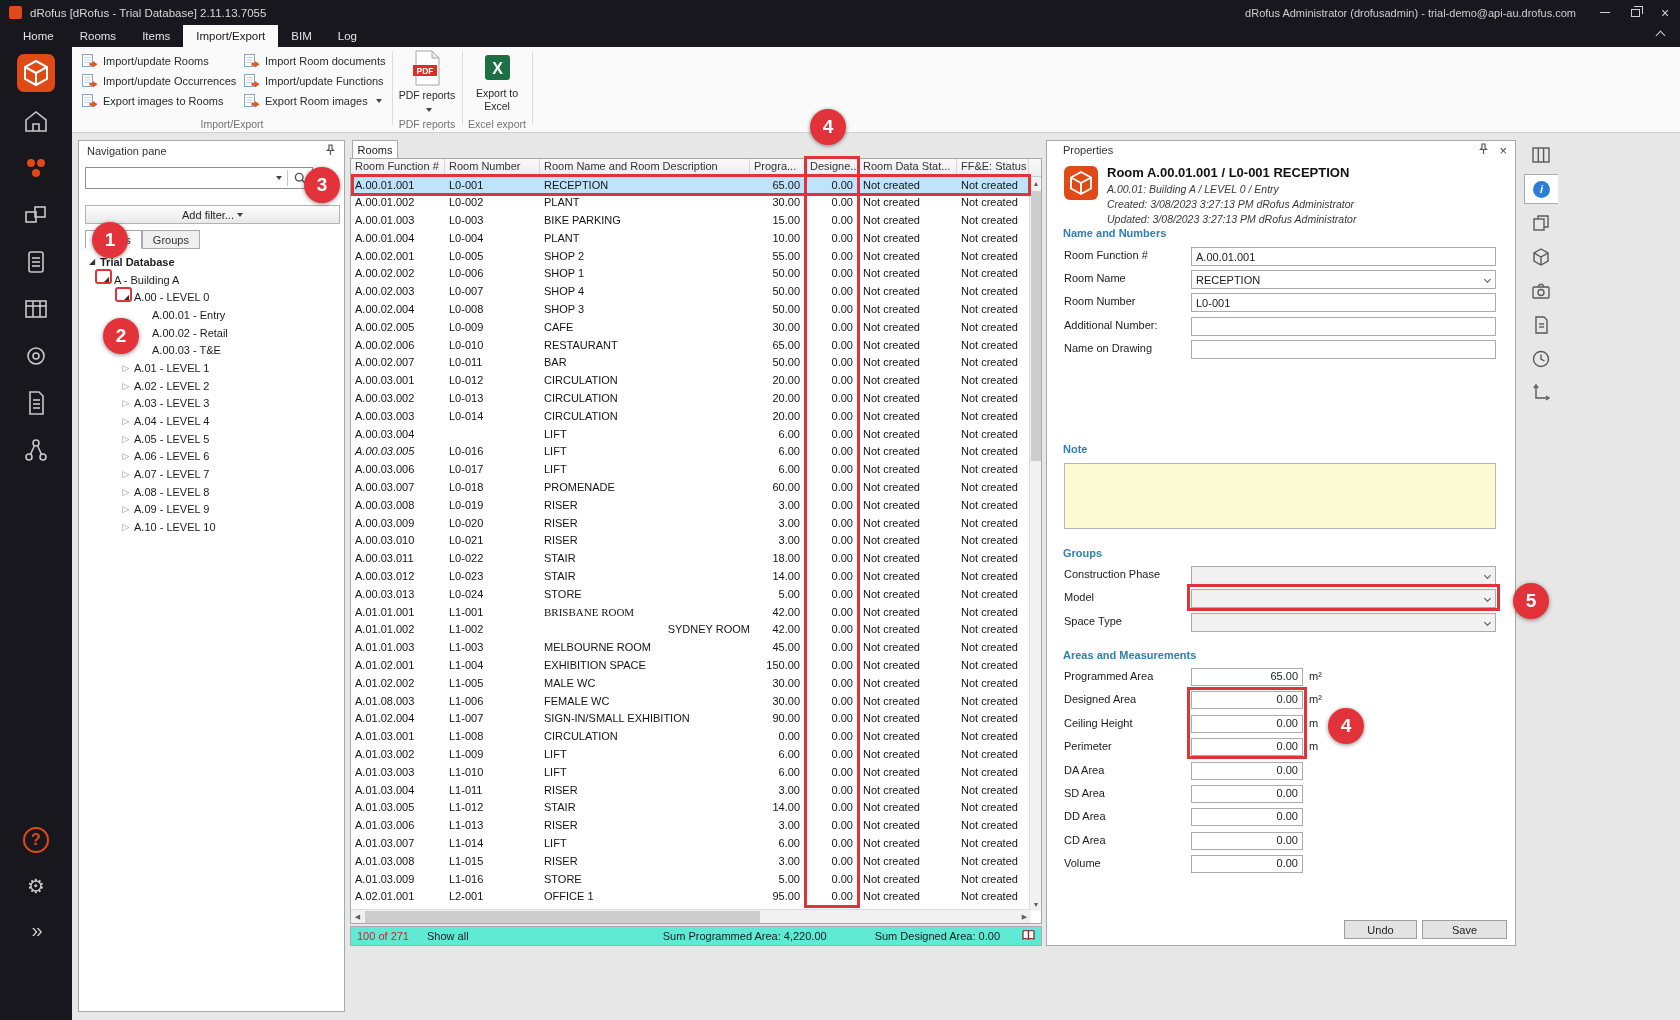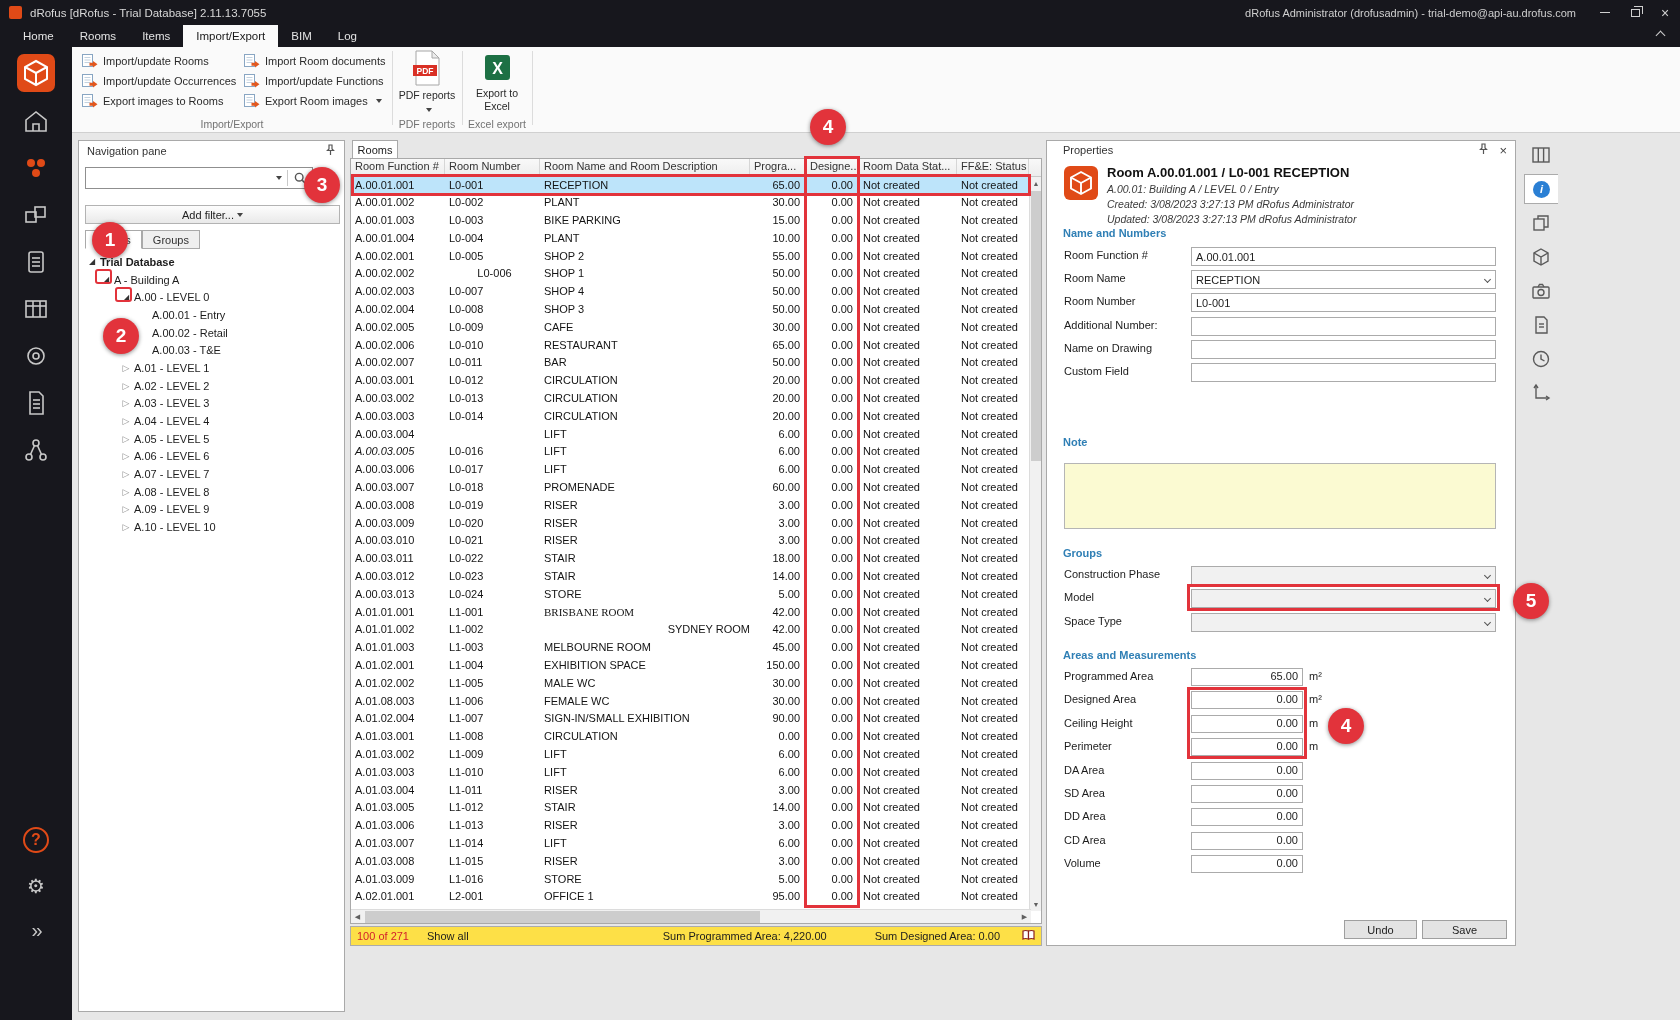--- a/index.html
+++ b/index.html
@@ -68,21 +68,21 @@
 .trow.sel{background:#bde4fa;}
 .tcell{padding:1.5px 0 0 4px;white-space:nowrap;overflow:hidden;}
 .tcell.c3,.tcell.c4{text-align:right;padding-right:6px;padding-left:0;}
 
 .vscroll{position:absolute;right:0;top:18px;width:12px;height:734px;background:#f1f1f1;border-left:1px solid #dcdcdc;}
 .vthumb{position:absolute;left:1px;top:14px;width:10px;height:270px;background:#cdcdcd;}
 .sarrow{position:absolute;left:0;width:12px;height:13px;display:flex;align-items:center;justify-content:center;font-size:7px;color:#606060;}
 .hscroll{position:absolute;left:0;bottom:0;width:680px;height:14px;background:#f1f1f1;border-top:1px solid #dcdcdc;}
 .hthumb{position:absolute;left:14px;top:1px;width:395px;height:12px;background:#cdcdcd;}
 .harrow{position:absolute;top:0;width:13px;height:14px;display:flex;align-items:center;justify-content:center;font-size:7px;color:#606060;}
-.statusbar{position:absolute;left:0;top:786px;width:692px;height:20px;background:#fde047;border:1px solid #ababab;display:flex;align-items:center;font-size:11px;padding:0 6px;}
+.statusbar{position:absolute;left:0;top:786px;width:692px;height:20px;background:#5eead4;border:1px solid #ababab;display:flex;align-items:center;font-size:11px;padding:0 6px;}
 .statusbar .red{color:#d21f2c;}
 .statusbar .spacer{flex:1;}
 
 #propspanel{left:1046px;top:140px;width:470px;height:806px;}
 #propspanel .phead{height:18px;display:flex;align-items:center;font-size:11px;color:#333;padding:0 8px 0 16px;}
 #propspanel .phead .spacer{flex:1;}
 .roomhead{position:absolute;left:0;top:18px;width:470px;height:86px;}
 .roomicon{position:absolute;left:16px;top:6px;}
 .rtitle{position:absolute;left:60px;top:6px;font-size:13px;font-weight:bold;color:#111;}
 .rline{position:absolute;left:60px;font-size:10.5px;font-style:italic;color:#3a3a3a;}
@@ -463,21 +463,21 @@
             <div class="tcell c0" style="width: 94px;">A.00.02.001</div>
             <div class="tcell c1" style="width: 95px;">L0-005</div>
             <div class="tcell c2" style="width: 210px;">SHOP 2</div>
             <div class="tcell c3" style="width: 56px;">55.00</div>
             <div class="tcell c4" style="width: 53px;">0.00</div>
             <div class="tcell c5" style="width: 98px;">Not created</div>
             <div class="tcell c6" style="width: 72px;">Not created</div>
           </div>
           <div class="trow">
             <div class="tcell c0" style="width: 94px;">A.00.02.002</div>
-            <div class="tcell c1" style="width: 95px; text-align: center;">L0-006</div>
+            <div class="tcell c1" style="width: 95px;">L0-006</div>
             <div class="tcell c2" style="width: 210px;">SHOP 1</div>
             <div class="tcell c3" style="width: 56px;">50.00</div>
             <div class="tcell c4" style="width: 53px;">0.00</div>
             <div class="tcell c5" style="width: 98px;">Not created</div>
             <div class="tcell c6" style="width: 72px;">Not created</div>
           </div>
           <div class="trow">
             <div class="tcell c0" style="width: 94px;">A.00.02.003</div>
             <div class="tcell c1" style="width: 95px;">L0-007</div>
             <div class="tcell c2" style="width: 210px;">SHOP 4</div>
@@ -875,28 +875,22 @@
           <div class="finput">
             <span></span>
           </div>
         </div>
         <div class="frow">
           <span class="flabel">Name on Drawing</span>
           <div class="finput">
             <span></span>
           </div>
         </div>
-        <div class="frow">
-          <span class="flabel">Custom Field</span>
-          <div class="finput">
-            <span></span>
-          </div>
-        </div>
-      </div>
-    <div class="sechead" style="top:295px;">Note</div>
+      </div>
+    <div class="sechead" style="top:302px;">Note</div>
     <div class="notebox"></div>
     <div class="sechead" style="top:406px;">Groups</div>
     <div class="fieldblock" id="group-fields" style="top:424px;">
         <div class="frow h234">
           <span class="flabel">Construction Phase</span>
           <div class="finput combo gray">
             <span></span>
             <span class="fchev"></span>
           </div>
         </div>

